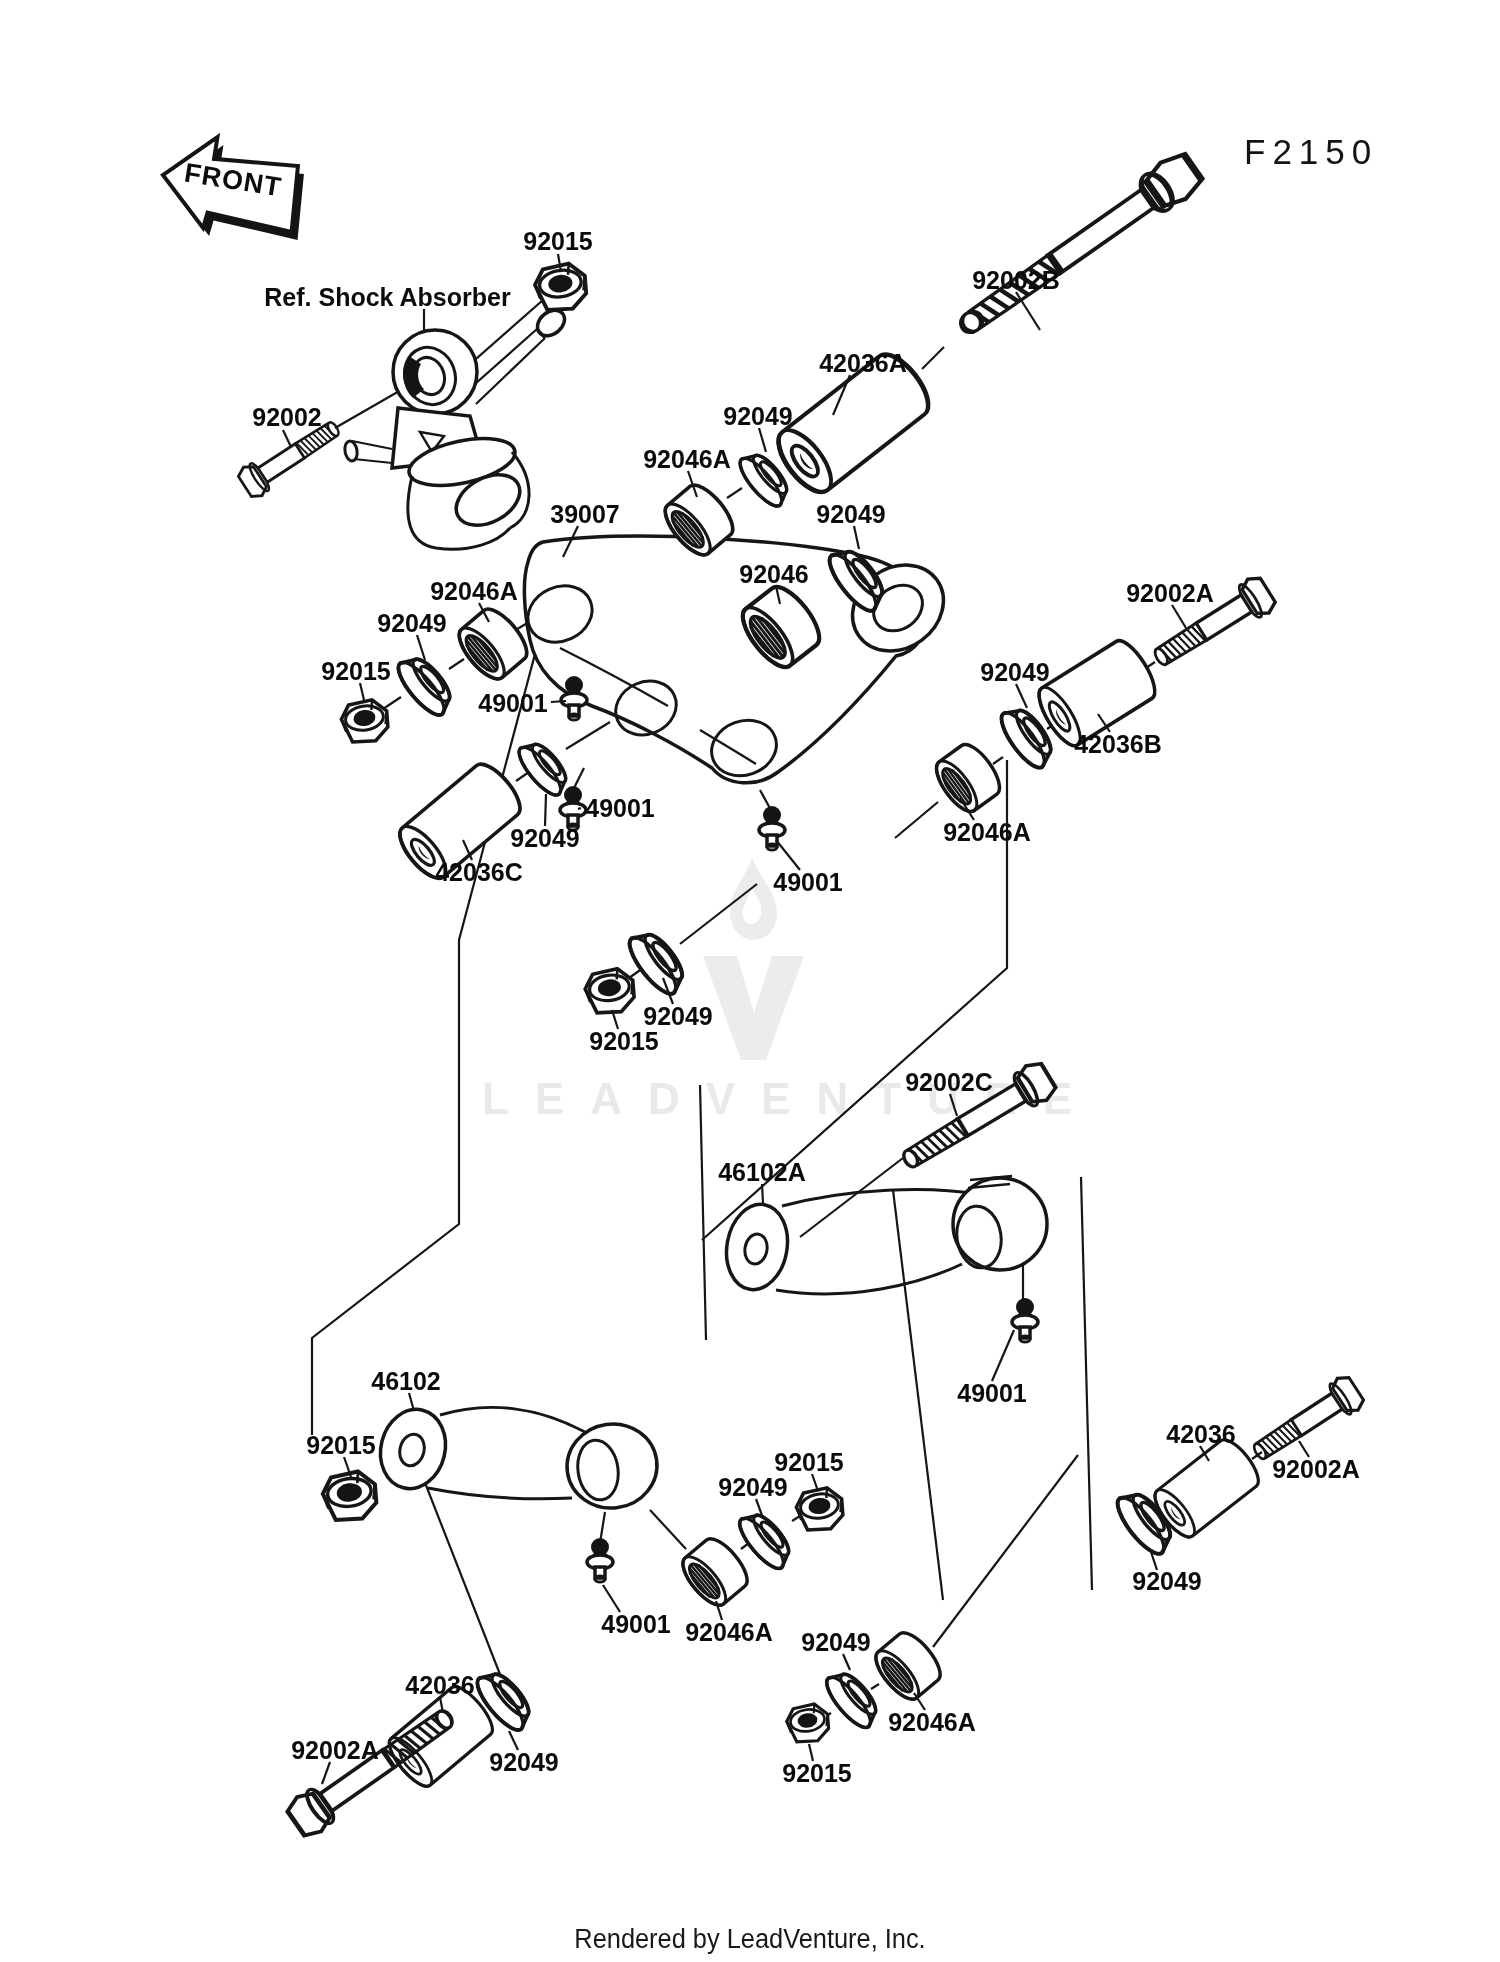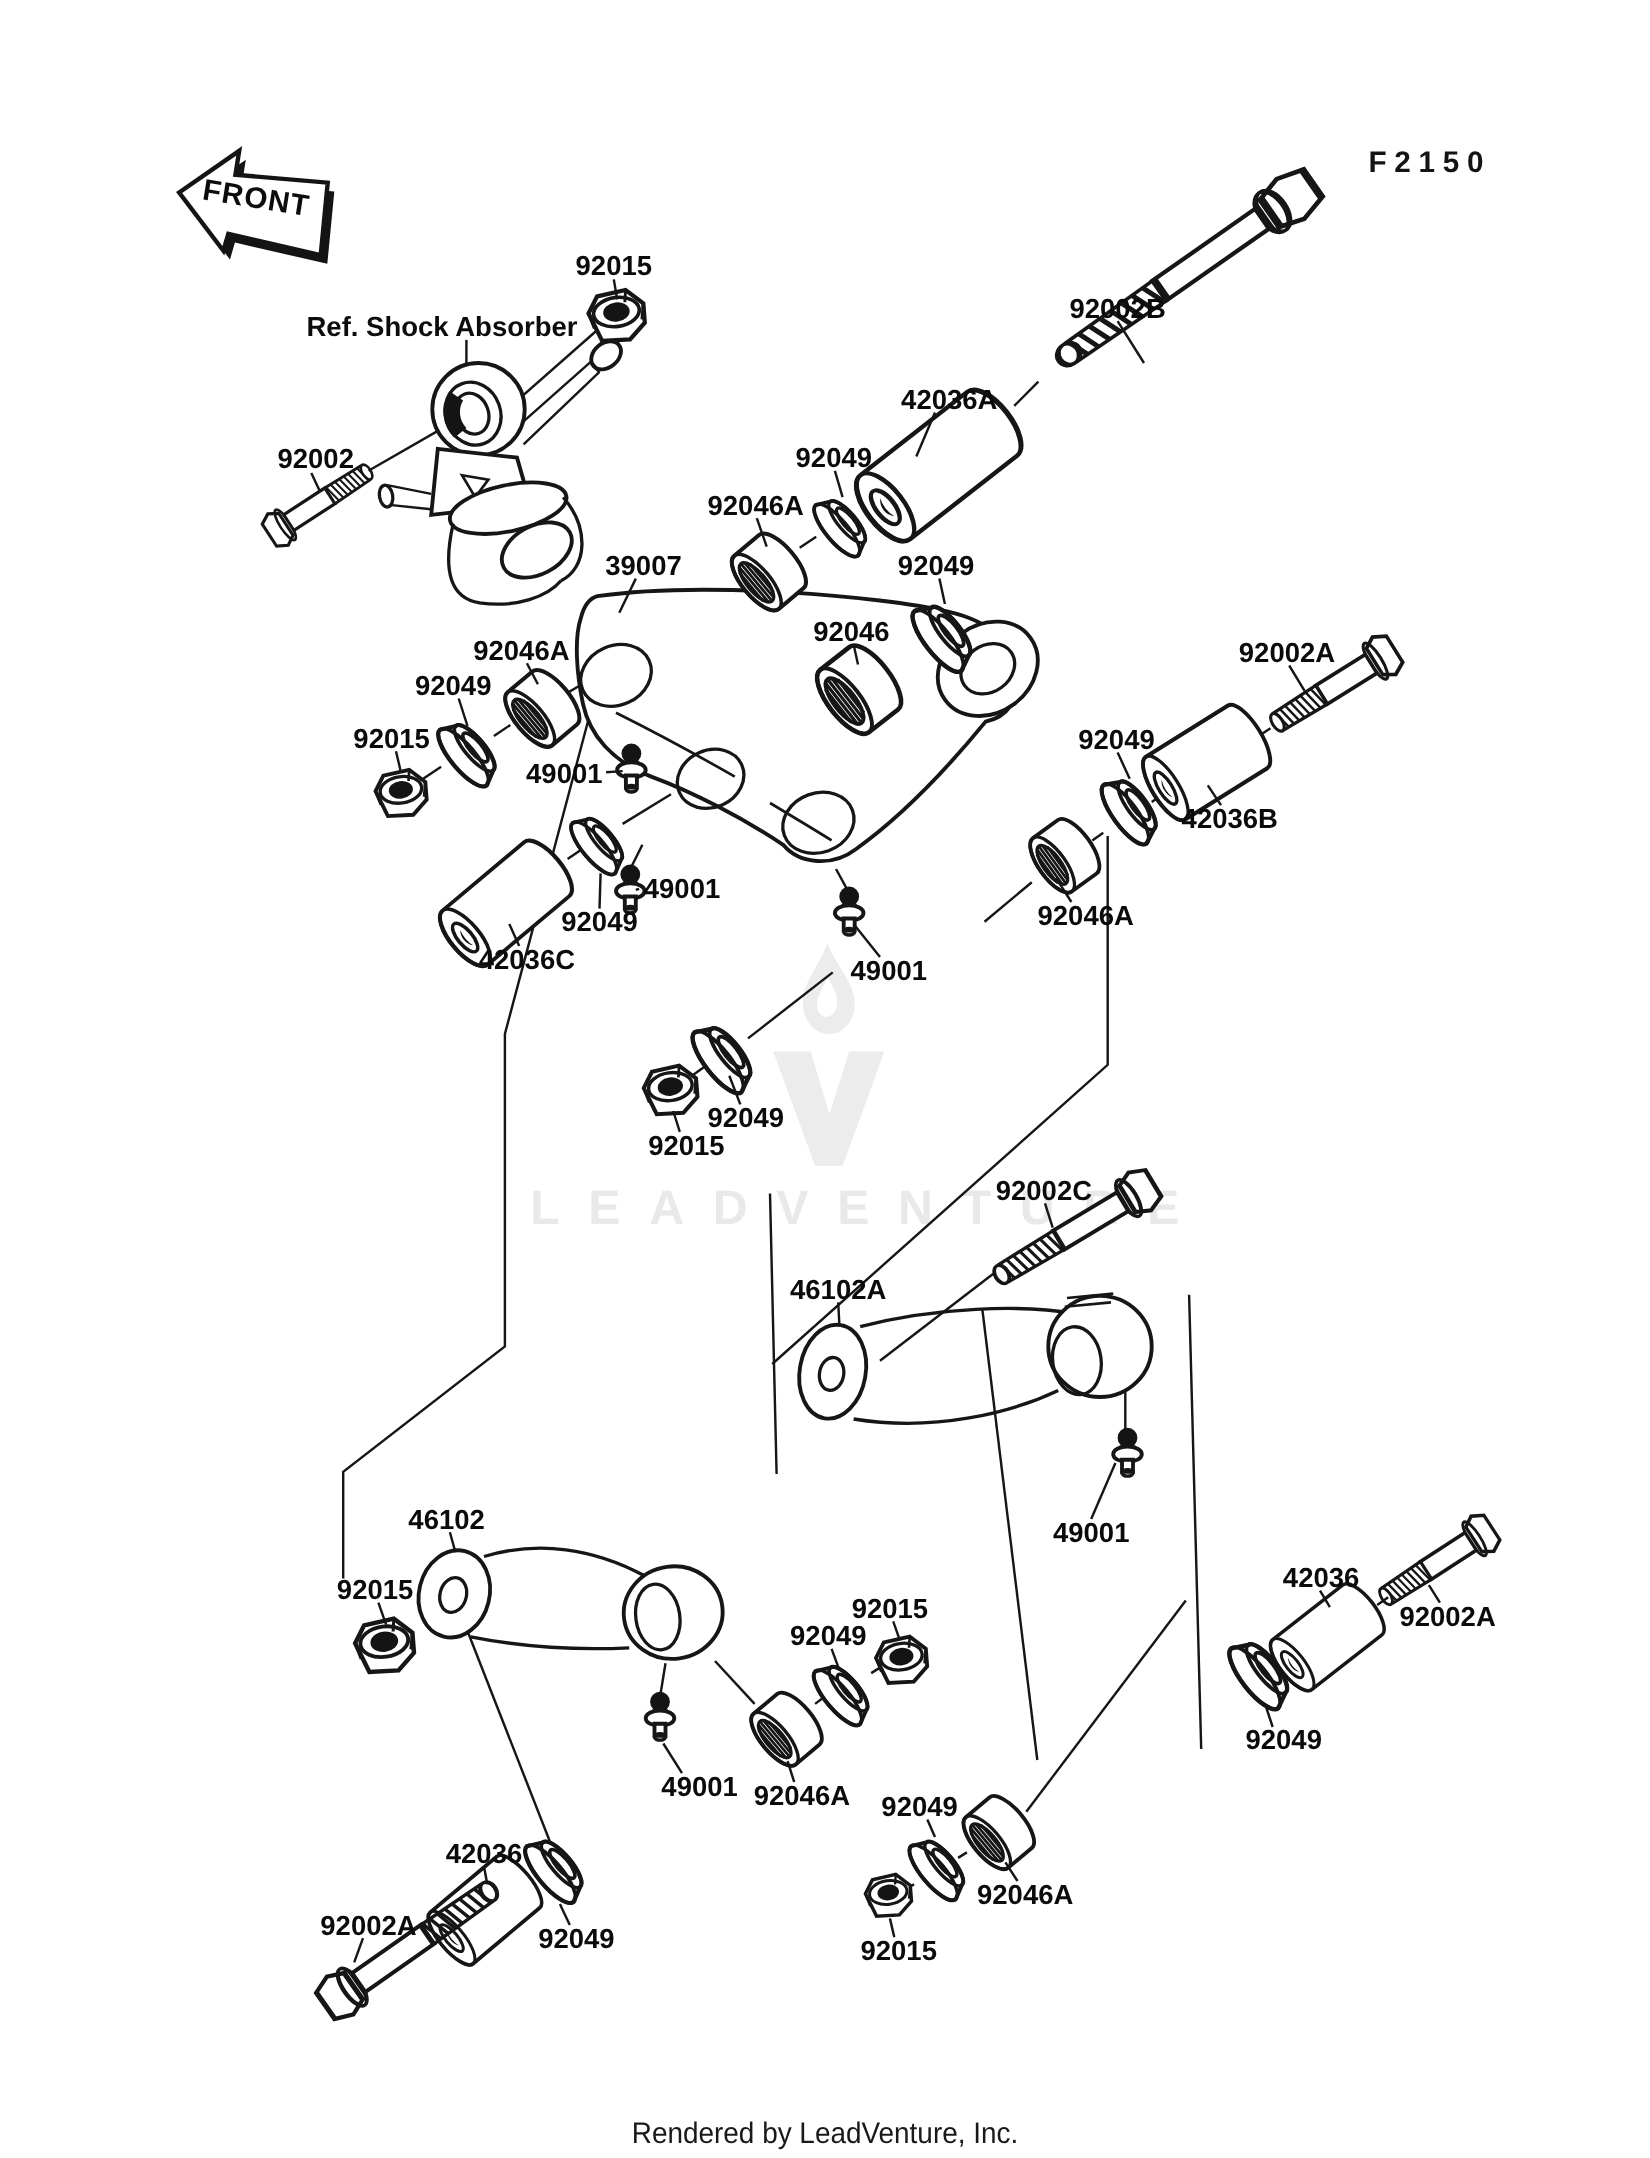--- a/index.html
+++ b/index.html
@@ -1,22 +1,22 @@
 <!DOCTYPE html>
 <html><head>
 <meta charset="utf-8">
 <style>
   html,body{margin:0;padding:0;background:#fff;}
   .stage{position:relative;width:1500px;height:1962px;background:#ffffff;overflow:hidden;
          font-family:"Liberation Sans",sans-serif;}
   .watermark{position:absolute;left:430px;top:1074px;width:720px;text-align:center;
              font-size:44px;font-weight:600;letter-spacing:26px;color:#e9e9e9;white-space:nowrap;}
-  .figcode{position:absolute;left:1244px;top:132px;font-size:27px;font-weight:700;
+  .figcode{position:absolute;left:1244px;top:132px;font-size:35px;font-weight:400;
            letter-spacing:7px;color:#141414;}
-  .reflabel{position:absolute;left:250px;top:283px;width:275px;text-align:right;
+  .reflabel{position:absolute;left:250px;top:283px;width:275px;text-align:center;
             font-size:25px;font-weight:700;color:#0c0c0c;}
   .frontlabel{position:absolute;left:178px;top:165px;width:110px;text-align:center;
               font-size:27px;font-weight:800;letter-spacing:1px;color:#0c0c0c;
               transform:rotate(9deg);}
   .footer{position:absolute;left:400px;top:1924px;width:700px;text-align:center;
           font-size:27px;font-weight:400;color:#191919;transform:scaleX(.94);}
   svg.art{position:absolute;left:0;top:0;}
   .plabel{font:700 25px "Liberation Sans",sans-serif;fill:#0b0b0b;text-anchor:middle;}
   .ln{stroke:#161616;stroke-width:2.2;fill:none;}
   .outline{stroke:#161616;stroke-width:3.5;fill:#ffffff;}

